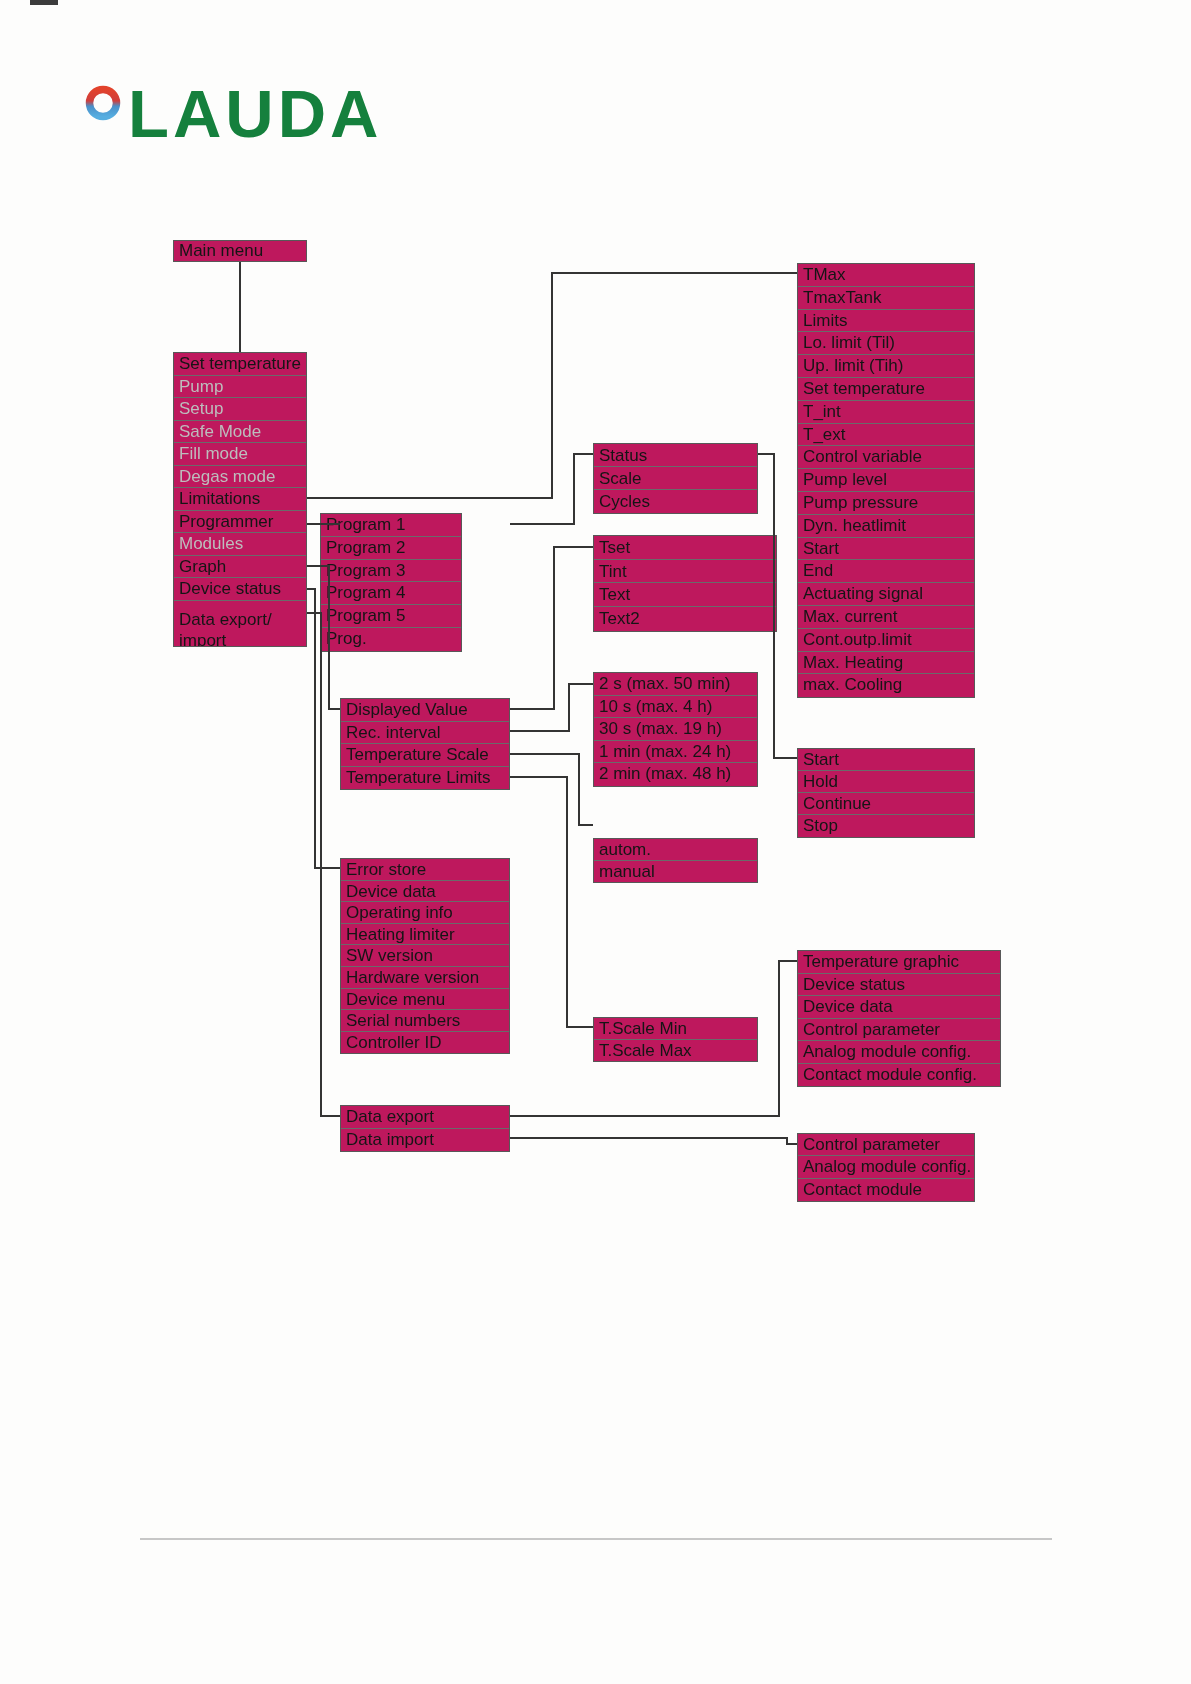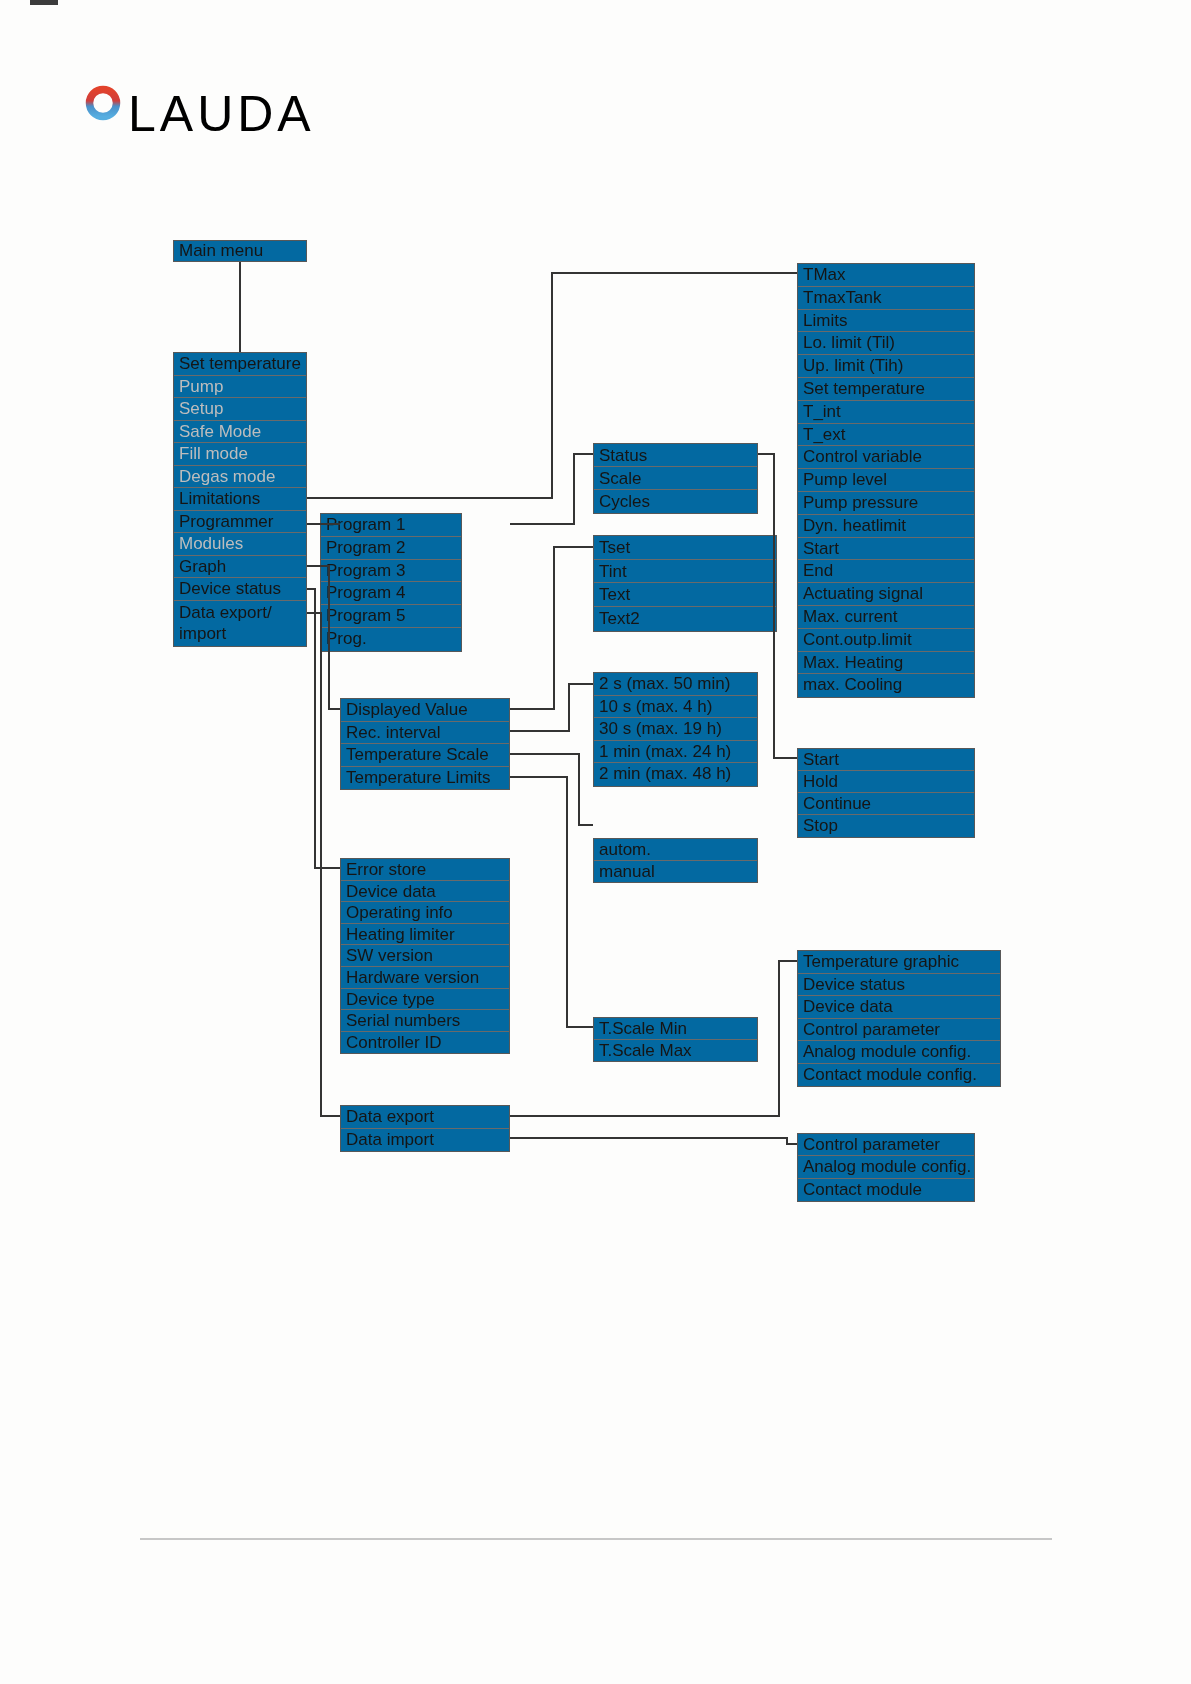--- a/index.html
+++ b/index.html
@@ -6,37 +6,37 @@
   body{
     width:1191px;height:1684px;position:relative;
     background:#fdfdfc;
     font-family:"Liberation Sans", sans-serif;
     overflow:hidden;
   }
   
   #logo{position:absolute;left:84px;top:76px;display:flex;align-items:flex-start}
   #logo-ring{margin-top:8px}
   #logo-text{
-    font-size:50px;line-height:76px;color:#000000;letter-spacing:4px;
-    font-weight:400;margin-left:6px;
+    font-size:67px;line-height:76px;color:#15803d;letter-spacing:4px;
+    font-weight:700;margin-left:6px;
   }
   
   .group{
-    position:absolute;background:#0369a1;
+    position:absolute;background:#be185d;
     border:1.5px solid #585858;box-sizing:border-box;
   }
   .mrow{
     height:var(--rh);line-height:var(--rh);
     padding-left:5px;font-size:17px;color:#151515;
     border-bottom:1.4px solid #6a6a6a;
     box-sizing:border-box;white-space:pre-line;overflow:hidden;
   }
   .mrow:last-child{border-bottom:none}
   .mrow.disabled{color:#bdbdbd}
-  .mrow.multi{height:calc(var(--rh) * 2);line-height:calc(var(--rh) - 1px);padding-top:1px}
+  .mrow.multi{height:calc(var(--rh) * 2);line-height:calc(var(--rh) - 1px);padding-top:8px}
   
   .hline,.vline{position:absolute;background:#343434}
   .hline{height:2px}
   .vline{width:2px}
   
   #footer-rule{position:absolute;left:140px;top:1538px;width:912px;height:2px;background:#c7c7c7}
   #edge-artifact{position:absolute;left:30px;top:0;width:28px;height:5px;background:#3c3c3c}
 </style>
 </head>
 <body>
@@ -95,21 +95,21 @@
     <div class="mrow">Temperature Limits</div>
   </div>
 
 <div class="group" style="left:340px;top:858px;width:170px;--rh:21.6px">
     <div class="mrow">Error store</div>
     <div class="mrow">Device data</div>
     <div class="mrow">Operating info</div>
     <div class="mrow">Heating limiter</div>
     <div class="mrow">SW version</div>
     <div class="mrow">Hardware version</div>
-    <div class="mrow">Device type</div>
+    <div class="mrow">Device menu</div>
     <div class="mrow">Serial numbers</div>
     <div class="mrow">Controller ID</div>
   </div>
 
 <div class="group" style="left:340px;top:1105px;width:170px;--rh:22.5px">
     <div class="mrow">Data export</div>
     <div class="mrow">Data import</div>
   </div>
 
 <div class="group" style="left:593px;top:443px;width:165px;--rh:23px">

